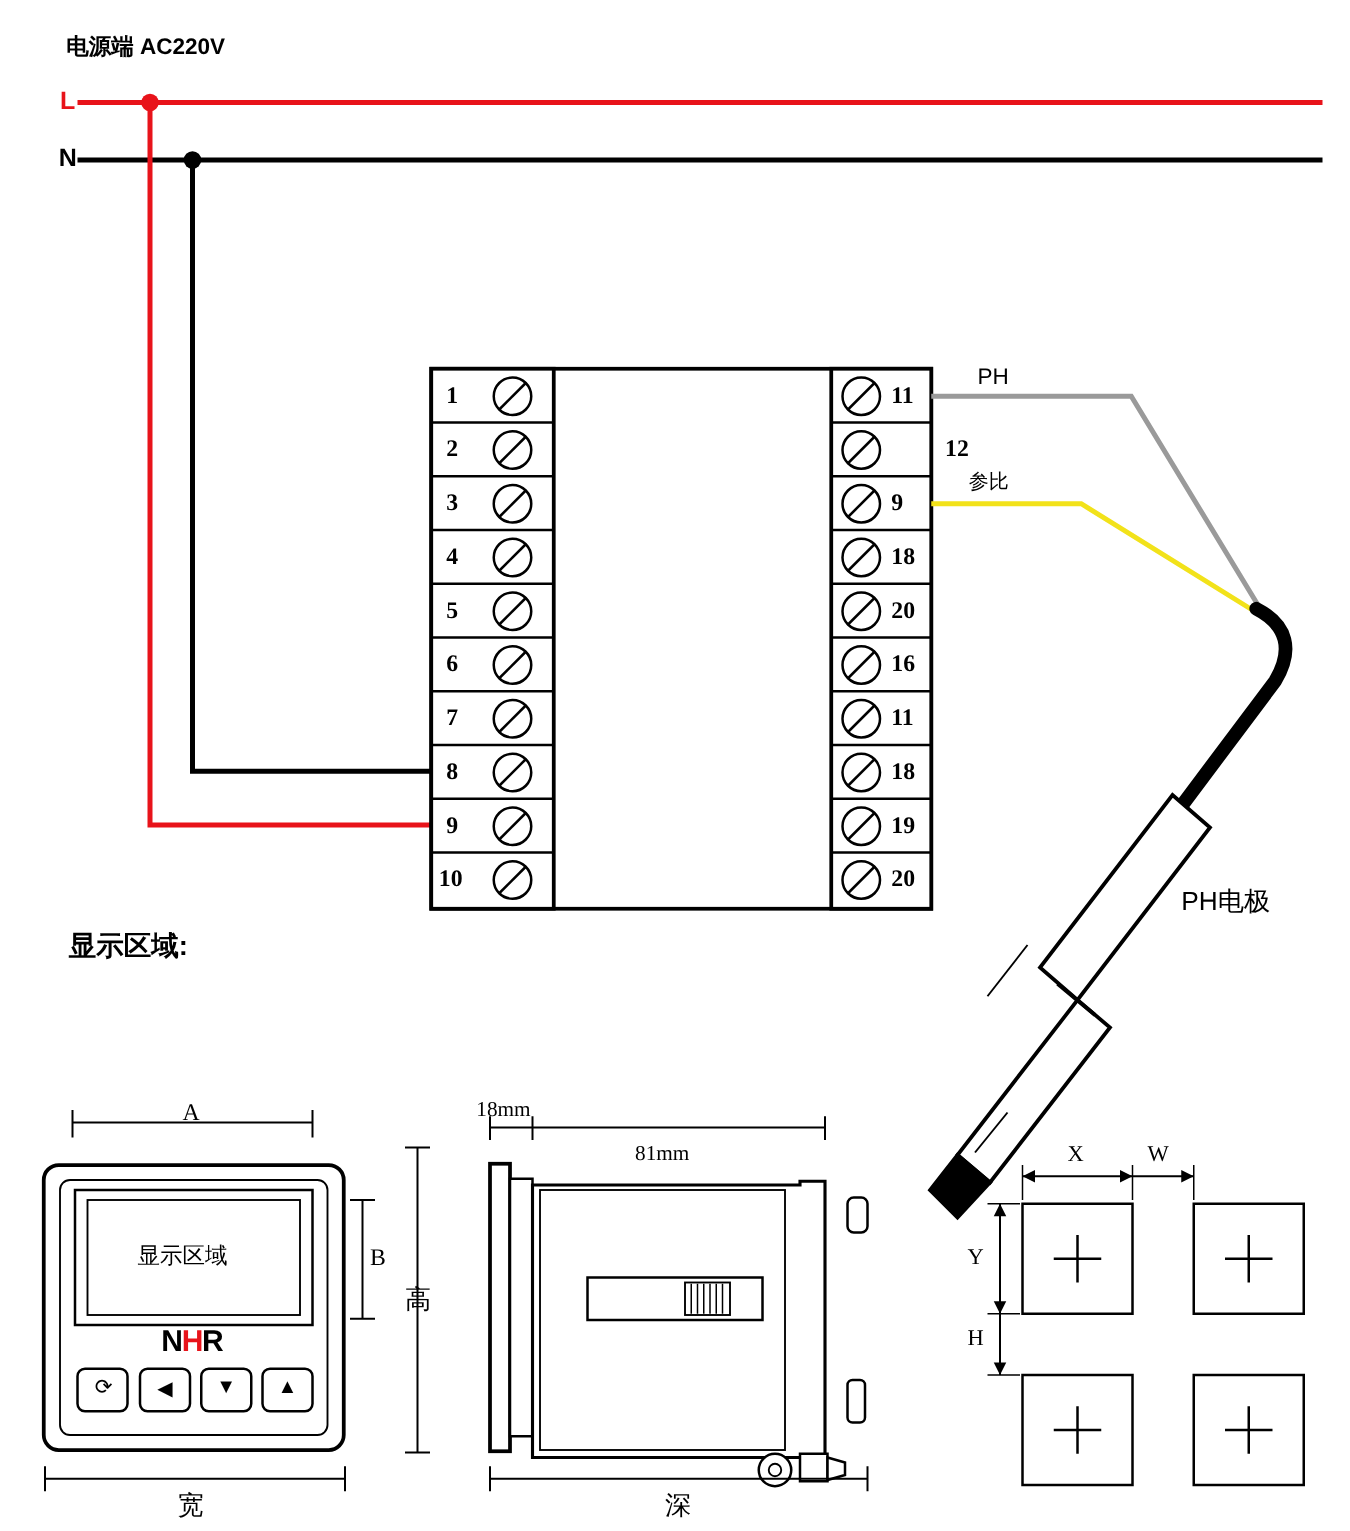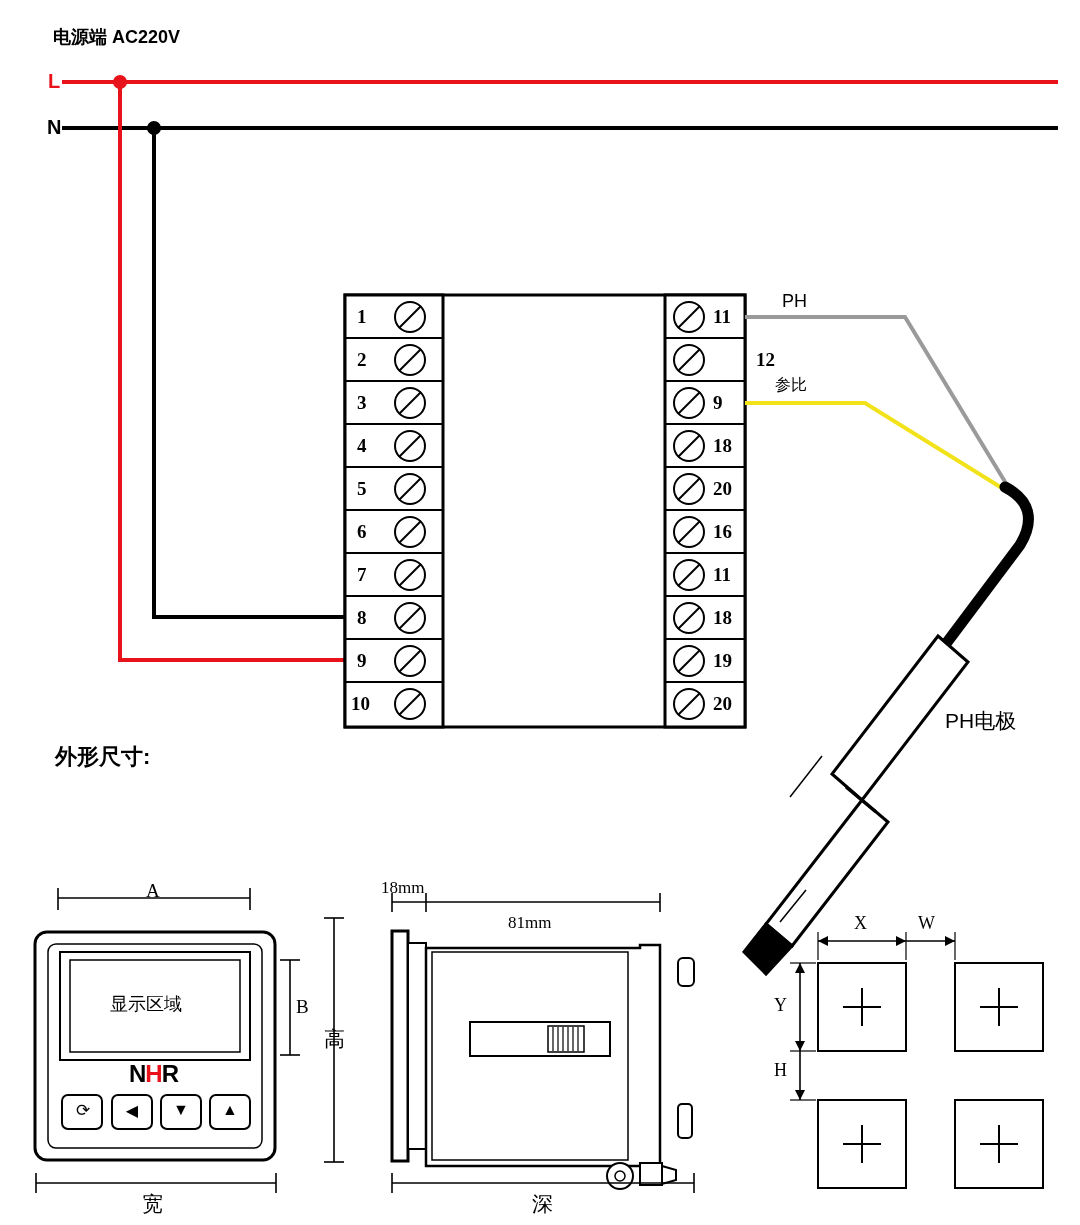--- a/index.html
+++ b/index.html
@@ -150,21 +150,21 @@
   <div class="term-num" style="left:713px;top:521px;">16</div>
   <div class="term-num" style="left:713px;top:564px;">11</div>
   <div class="term-num" style="left:713px;top:607px;">18</div>
   <div class="term-num" style="left:713px;top:650px;">19</div>
   <div class="term-num" style="left:713px;top:693px;">20</div>
 
   <div class="lbl" style="left:782px;top:291px;font-size:18px;">PH</div>
   <div class="lbl" style="left:775px;top:375px;font-size:16px;">参比</div>
   <div class="lbl" style="left:930px;top:707px;font-size:21px;margin-left:15px;">PH电极</div>
 
-  <div class="lbl bold" style="left:55px;top:742px;font-size:22px;">外形尺寸:</div>
+  <div class="lbl bold" style="left:55px;top:742px;font-size:22px;">显示区域:</div>
 
   <svg class="layer">
 
     <g>
       <rect x="35" y="932" width="240" height="228" rx="12" ry="12" fill="#ffffff" stroke="#000000" stroke-width="3"></rect>
       <rect x="48" y="944" width="214" height="204" rx="8" ry="8" fill="#ffffff" stroke="#000000" stroke-width="1.5"></rect>
       <rect x="60" y="952" width="190" height="108" fill="#ffffff" stroke="#000000" stroke-width="2"></rect>
       <rect x="70" y="960" width="170" height="92" fill="#ffffff" stroke="#000000" stroke-width="1.5"></rect>
 
       <rect x="62" y="1095" width="40" height="34" rx="6" ry="6" fill="#ffffff" stroke="#000000" stroke-width="2"></rect>

